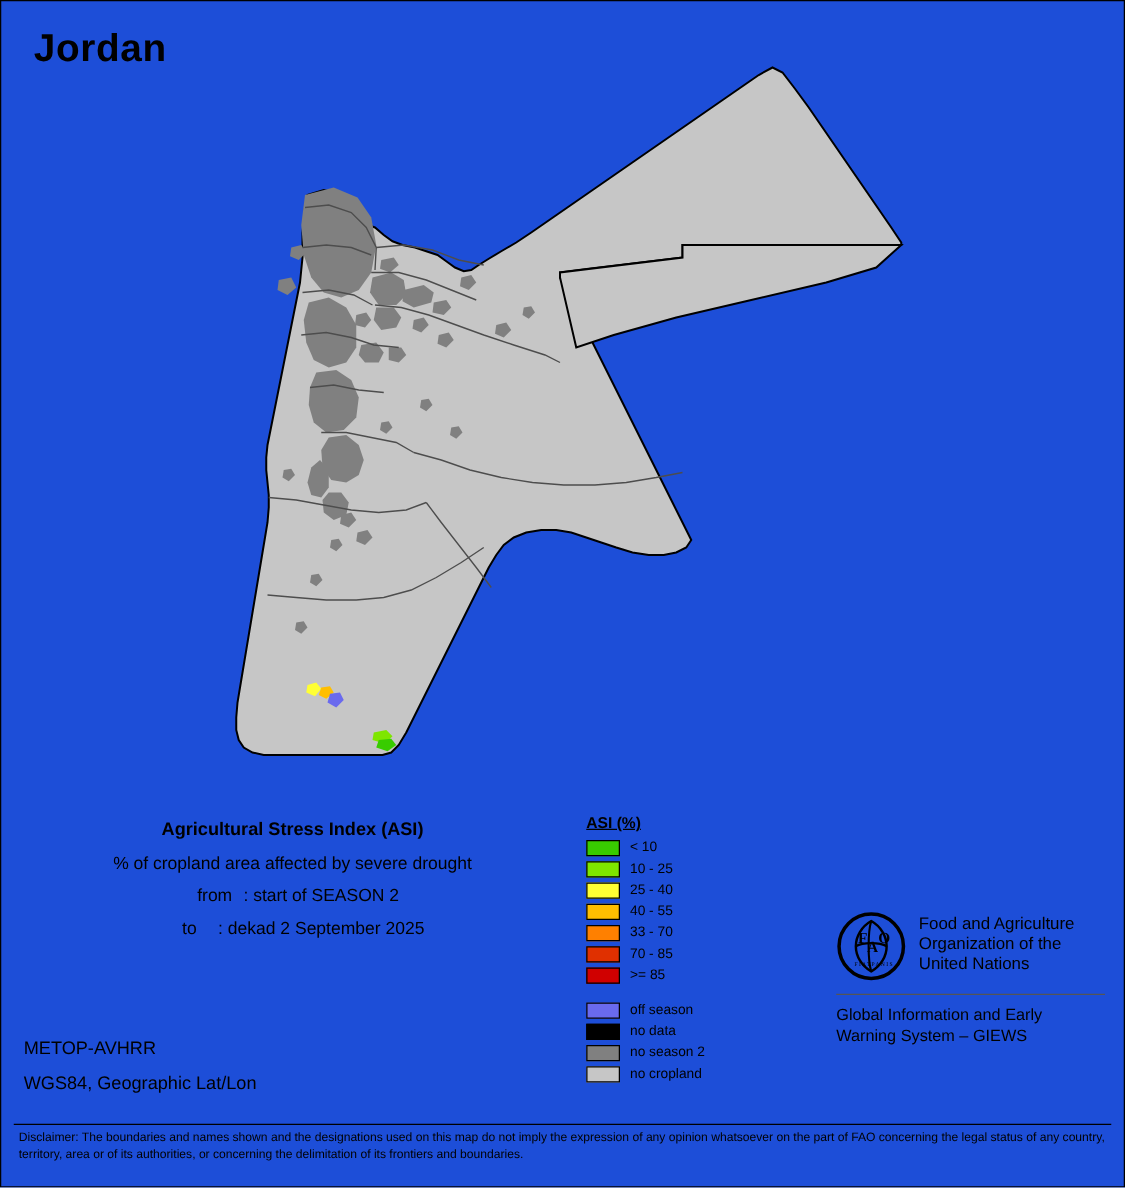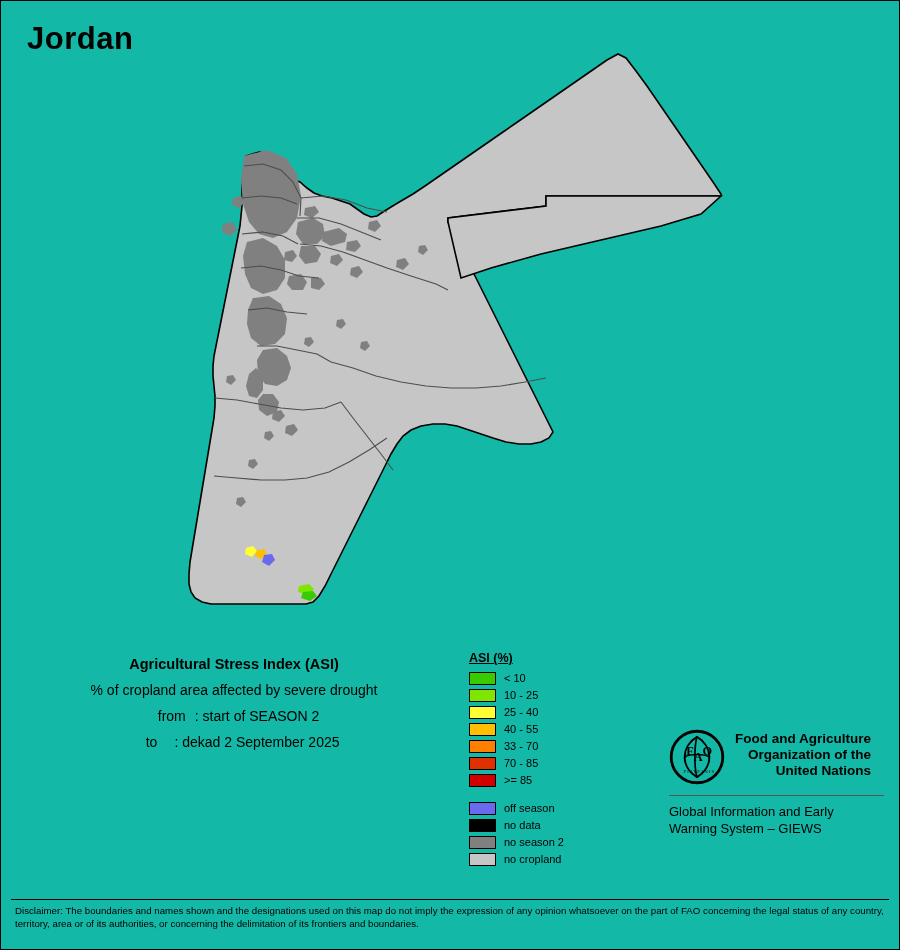--- a/index.html
+++ b/index.html
@@ -7,21 +7,21 @@
     padding: 0;
     background: #ffffff;
   }
   body {
     font-family: "Liberation Sans", sans-serif;
   }
   #page {
     position: relative;
     width: 900px;
     height: 950px;
-    background: #14b8a6;
+    background: #1d4ed8;
     border: 1px solid #000000;
     box-sizing: border-box;
     overflow: hidden;
     padding-left: 14px;
   }
   #country-title {
     position: absolute;
     left: 26px;
     top: 20px;
     font-size: 31px;
@@ -125,25 +125,24 @@
     align-items: flex-start;
   }
   #fao-logo {
     width: 56px;
     height: 56px;
     flex: none;
     margin-right: 10px;
   }
   #fao-name {
     font-size: 13.5px;
-    font-weight: bold;
+    font-weight: normal;
     line-height: 16px;
     color: #000000;
     padding-top: 2px;
-    text-align: right;
   }
   #fao-divider {
     border-top: 1px solid #555555;
     margin: 10px 0 7px 0;
   }
   #giews-text {
     font-size: 13px;
     line-height: 17px;
     color: #000000;
   }
@@ -275,20 +274,24 @@
     </svg>
   </div>
 
   <div id="caption">
     <div class="cap-title">Agricultural Stress Index (ASI)</div>
     <div class="cap-line">% of cropland area affected by severe drought</div>
     <div class="cap-line"><span class="lbl">from</span><span>: start of SEASON 2</span></div>
     <div class="cap-line"><span class="lbl">to</span><span>: dekad 2 September 2025</span></div>
   </div>
 
+  <div id="meta">
+    <div class="meta-line">METOP-AVHRR</div>
+    <div class="meta-line">WGS84, Geographic Lat/Lon</div>
+  </div>
 
   <div id="legend">
     <div class="legend-title">ASI (%)</div>
 
     <div class="legend-row">
       <span class="legend-swatch" style="background:#38cc00"></span>
       <span class="legend-label">&lt; 10</span>
     </div>
     <div class="legend-row">
       <span class="legend-swatch" style="background:#7ee600"></span>

